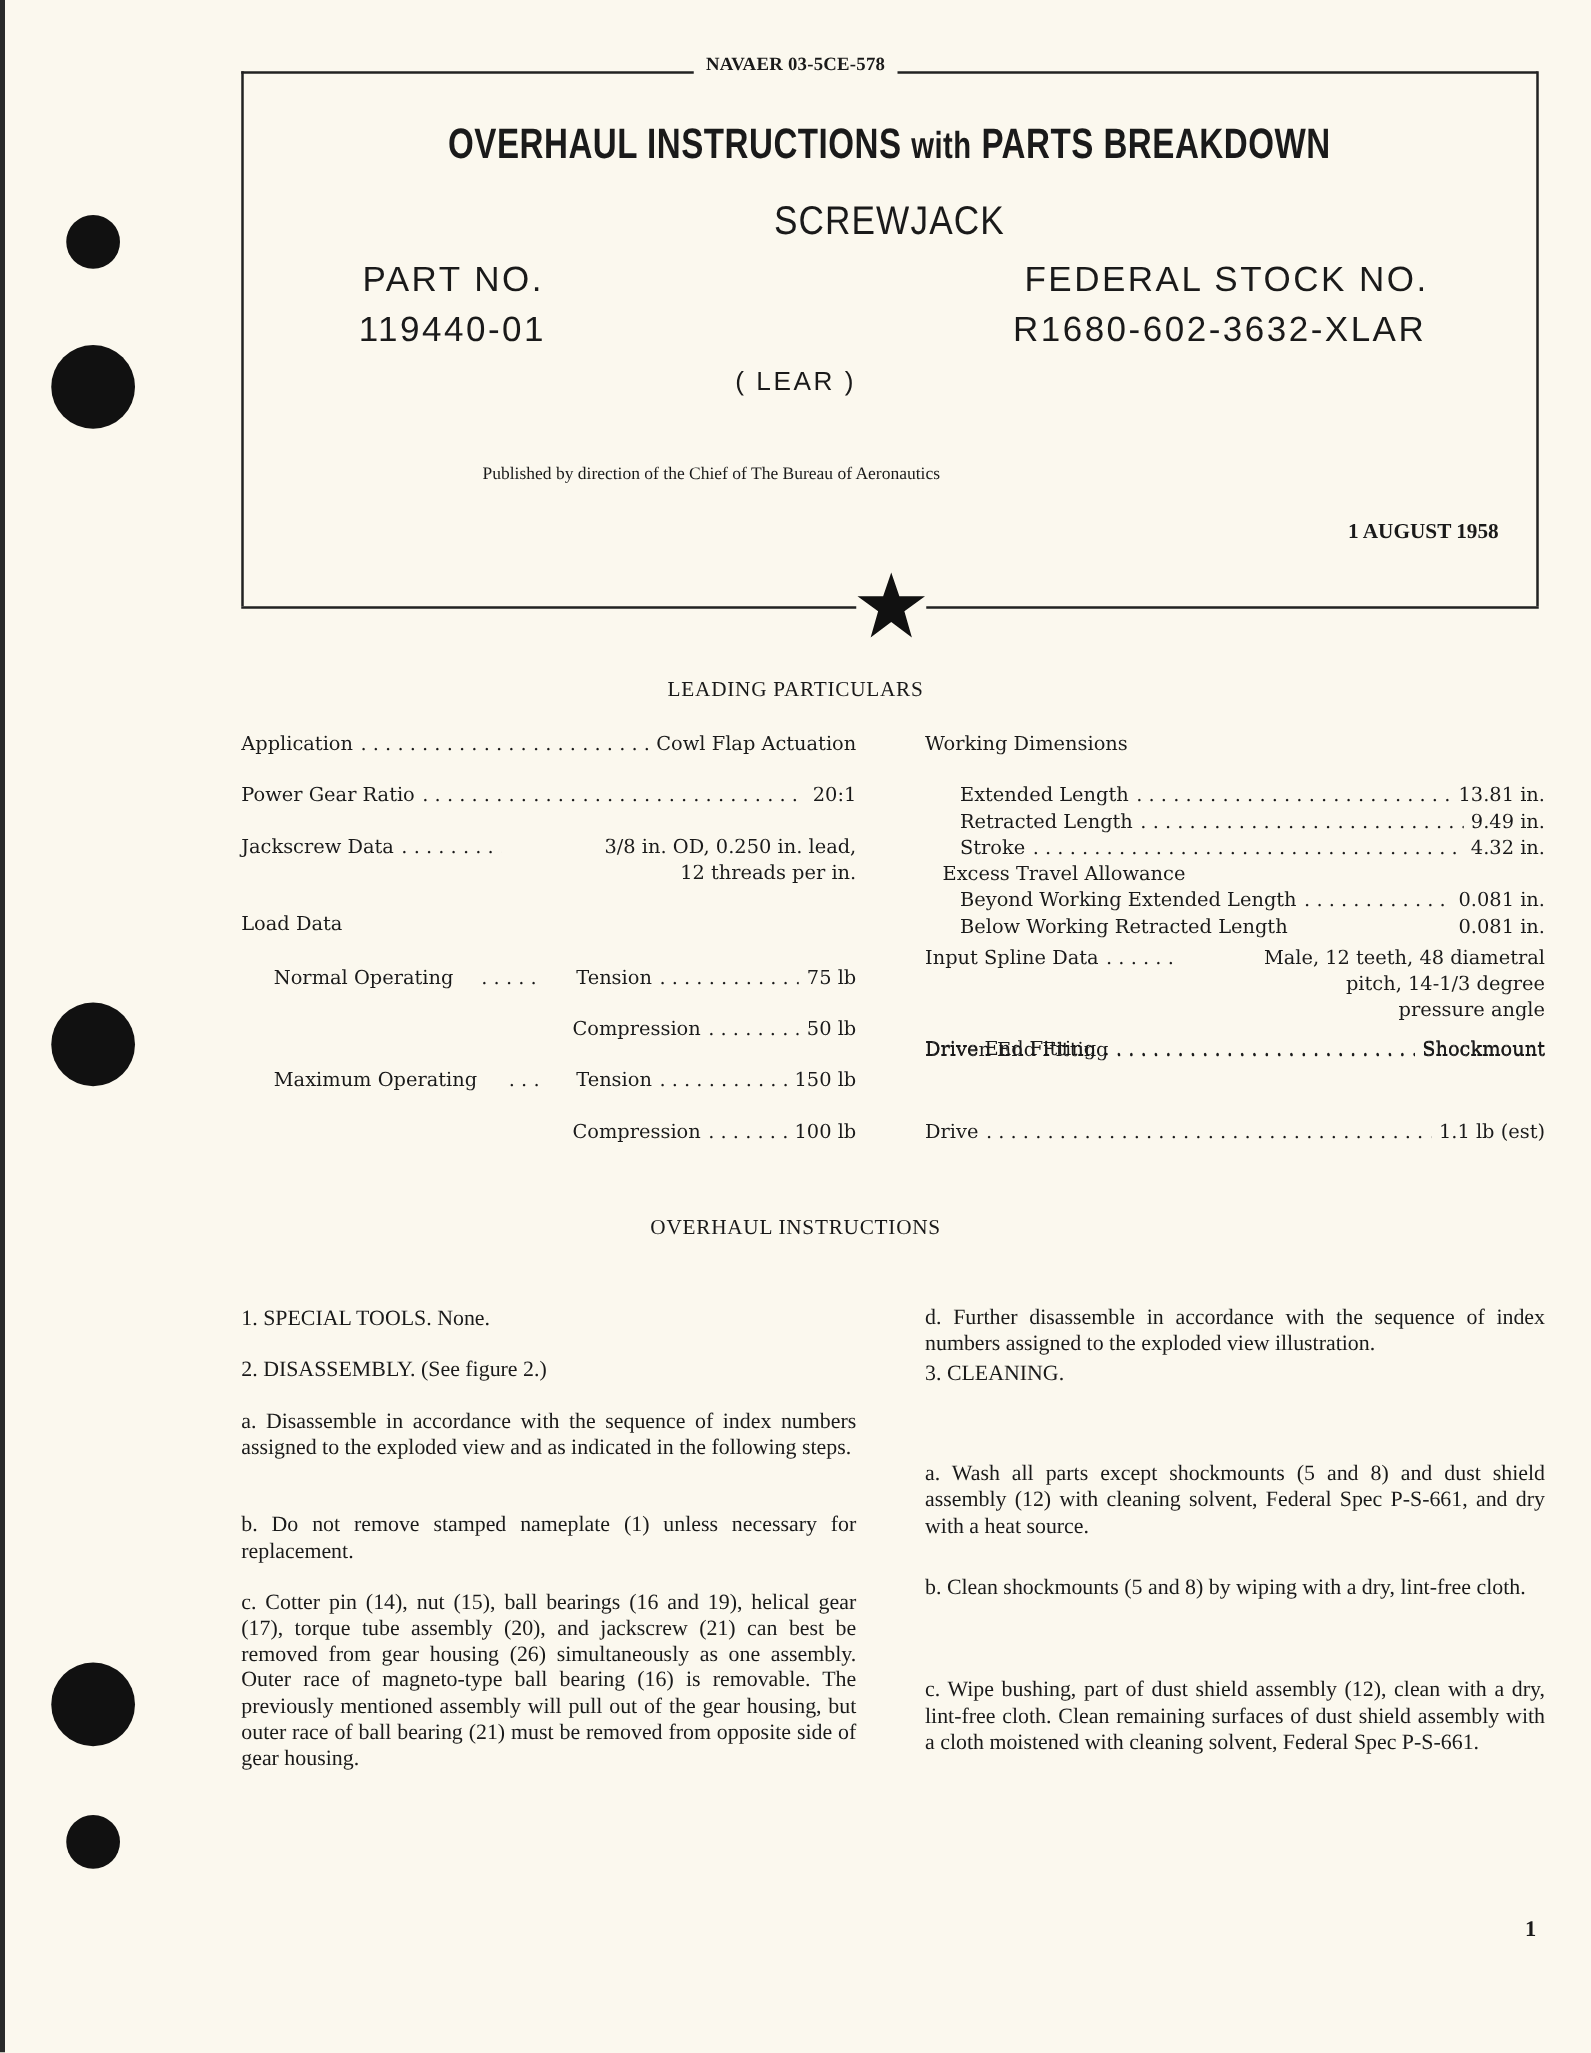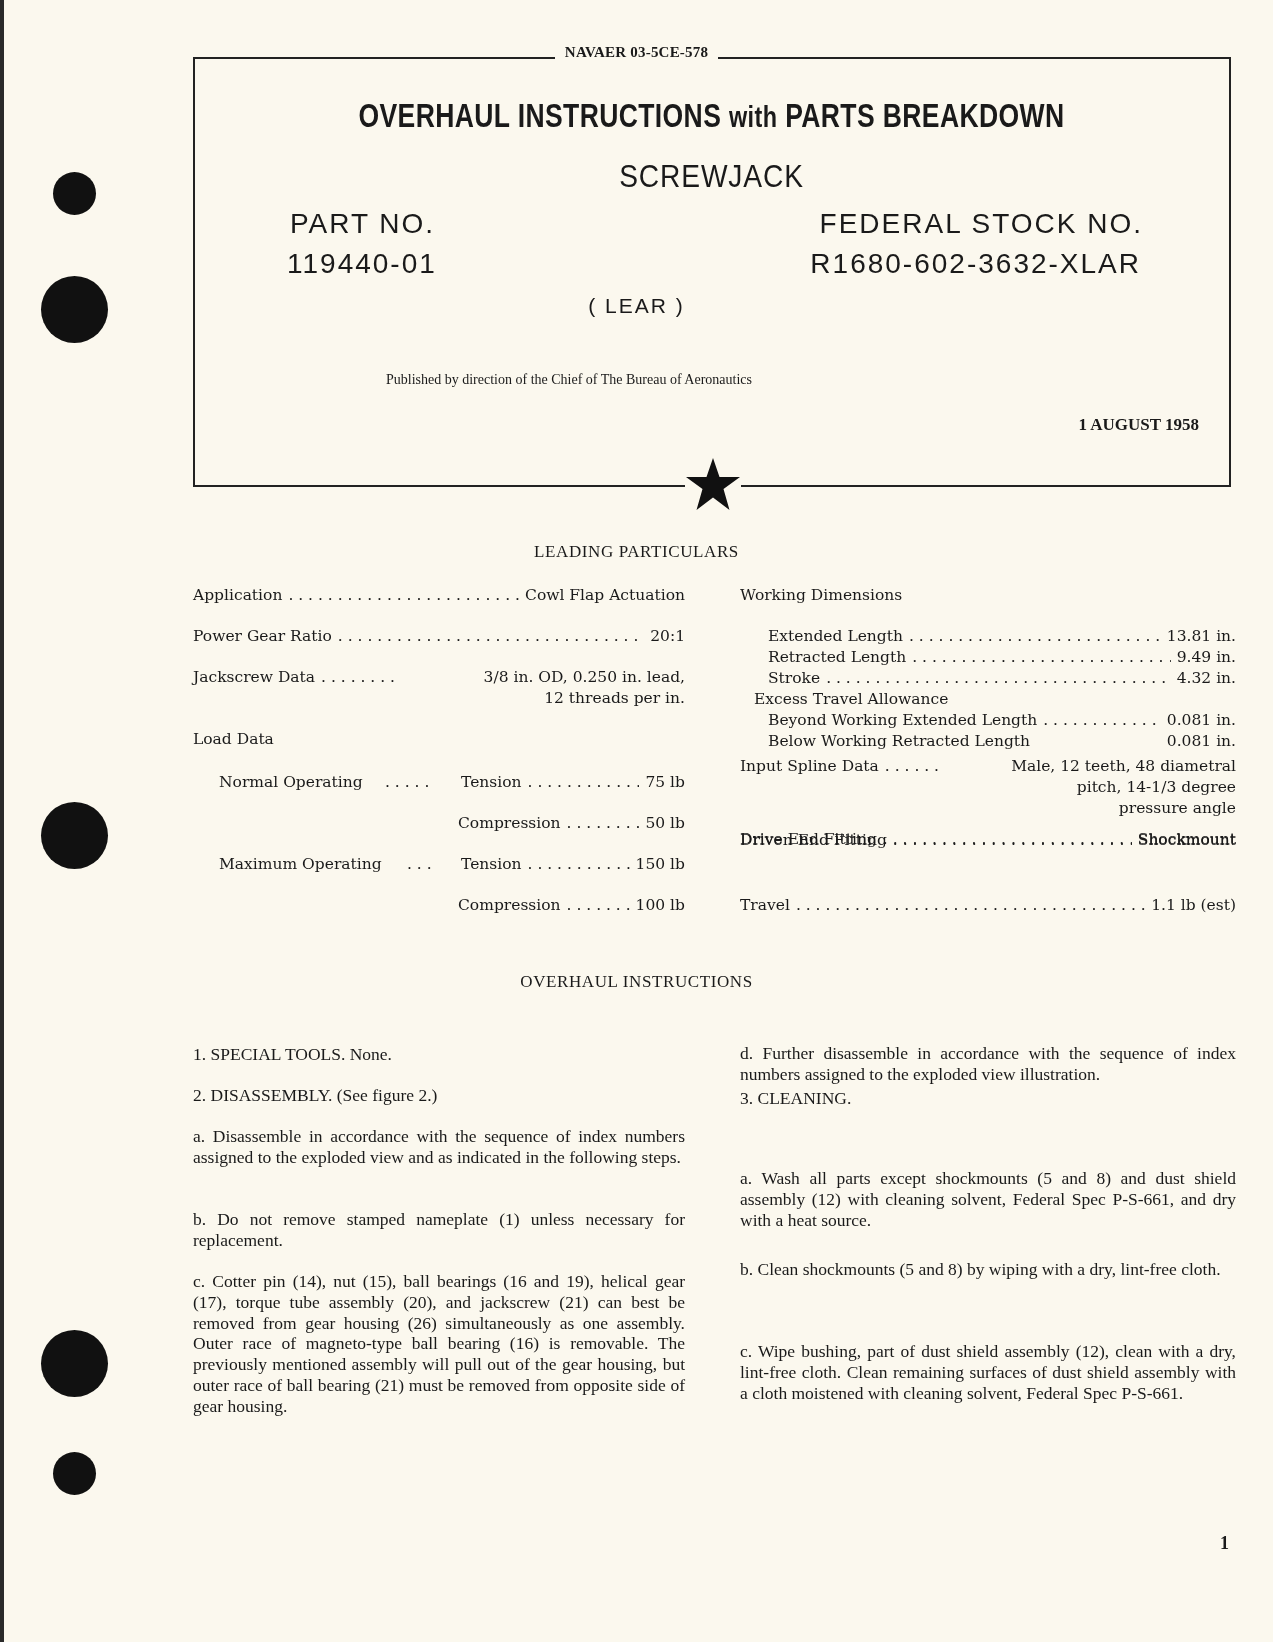--- a/index.html
+++ b/index.html
@@ -182,21 +182,21 @@
   <span class="lbl">Driven End Fitting</span>
     <span class="dots"></span>
     <span class="val">Shockmount</span>
 </div>
 <div class="row" style="left:740px;top:830px;width:496px;">
   <span class="lbl">Drive End Fitting</span>
     <span class="dots"></span>
     <span class="val">Shockmount</span>
 </div>
 <div class="row" style="left:740px;top:896px;width:496px;">
-  <span class="lbl">Travel</span>
+  <span class="lbl">Drive</span>
     <span class="dots"></span>
     <span class="val">1.1 lb (est)</span>
 </div>
 
 <div class="section-head" style="top:972px;">OVERHAUL INSTRUCTIONS</div>
 
 <div class="para head" style="left:193px;top:1044px;width:492px;">1. SPECIAL TOOLS. None.</div>
 <div class="para head" style="left:193px;top:1085px;width:492px;">2. DISASSEMBLY. (See figure 2.)</div>
 <div class="para" style="left:193px;top:1126px;width:492px;">a. Disassemble in accordance with the sequence of index numbers assigned to the exploded view and as indicated in the following steps.</div>
 <div class="para" style="left:193px;top:1209px;width:492px;">b. Do not remove stamped nameplate (1) unless necessary for replacement.</div>

